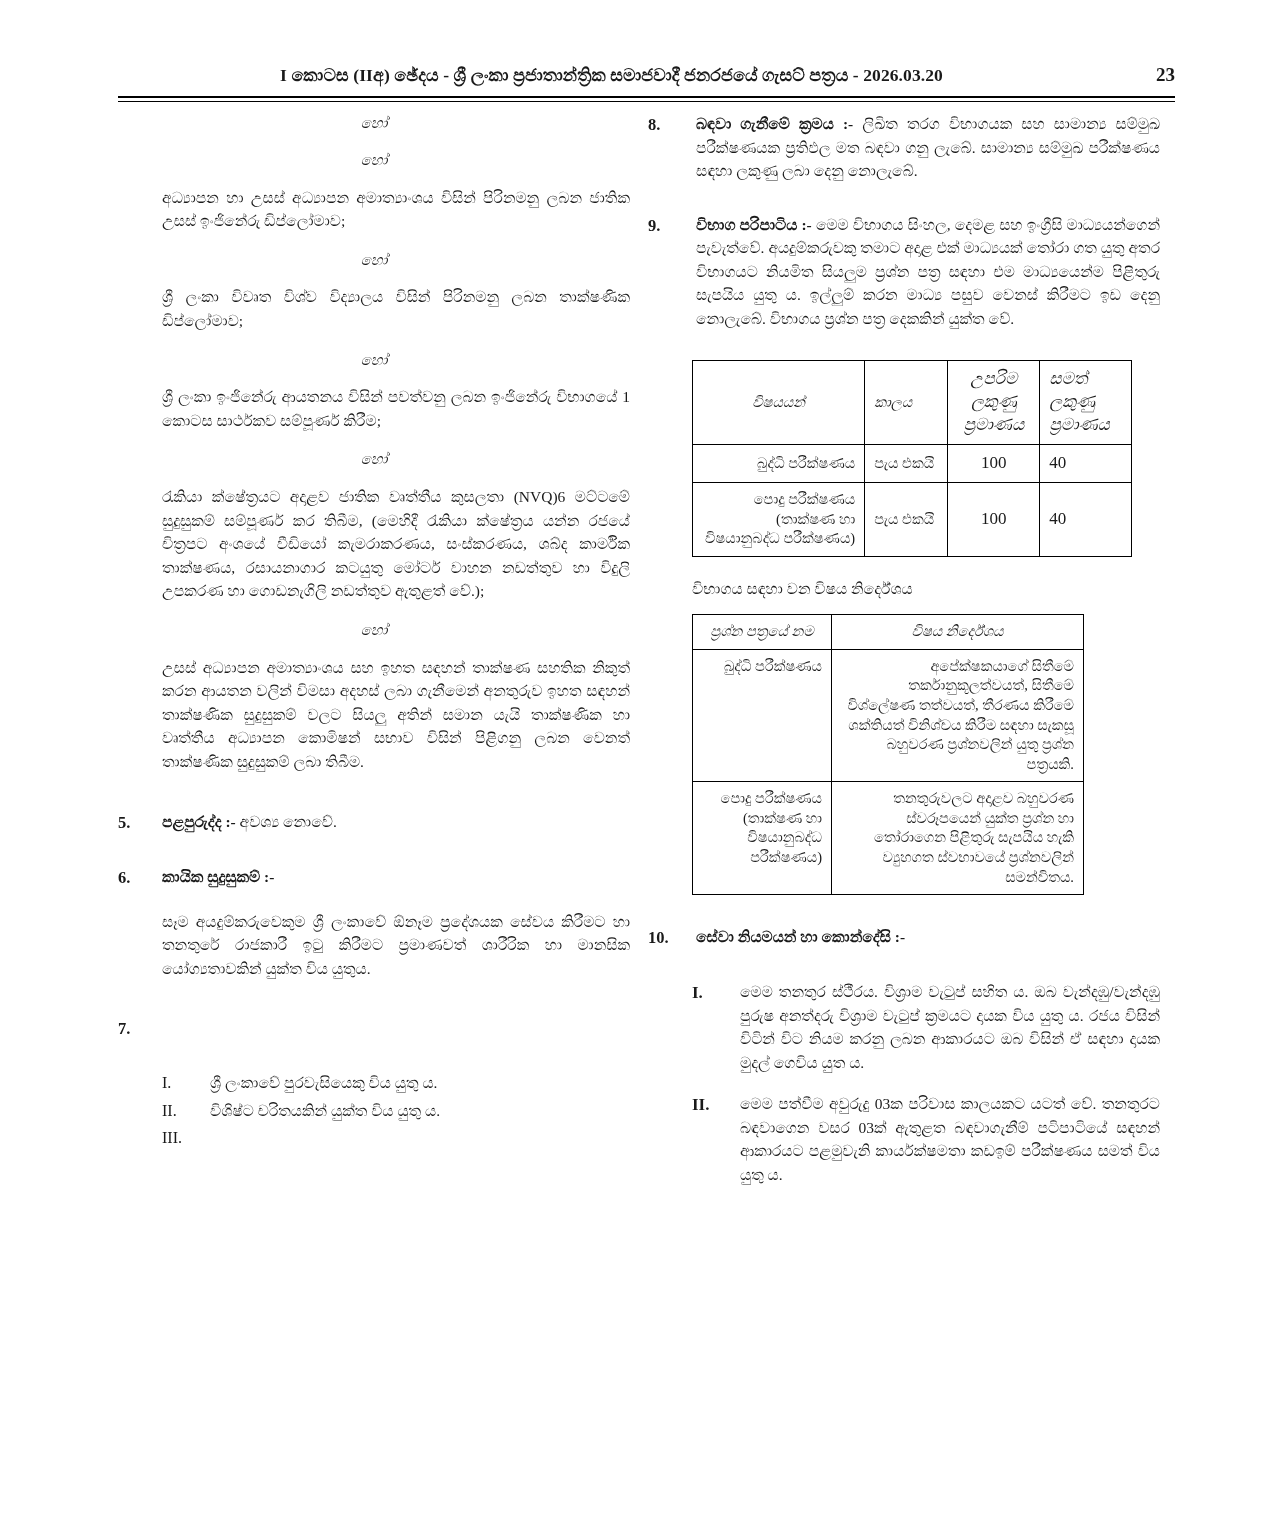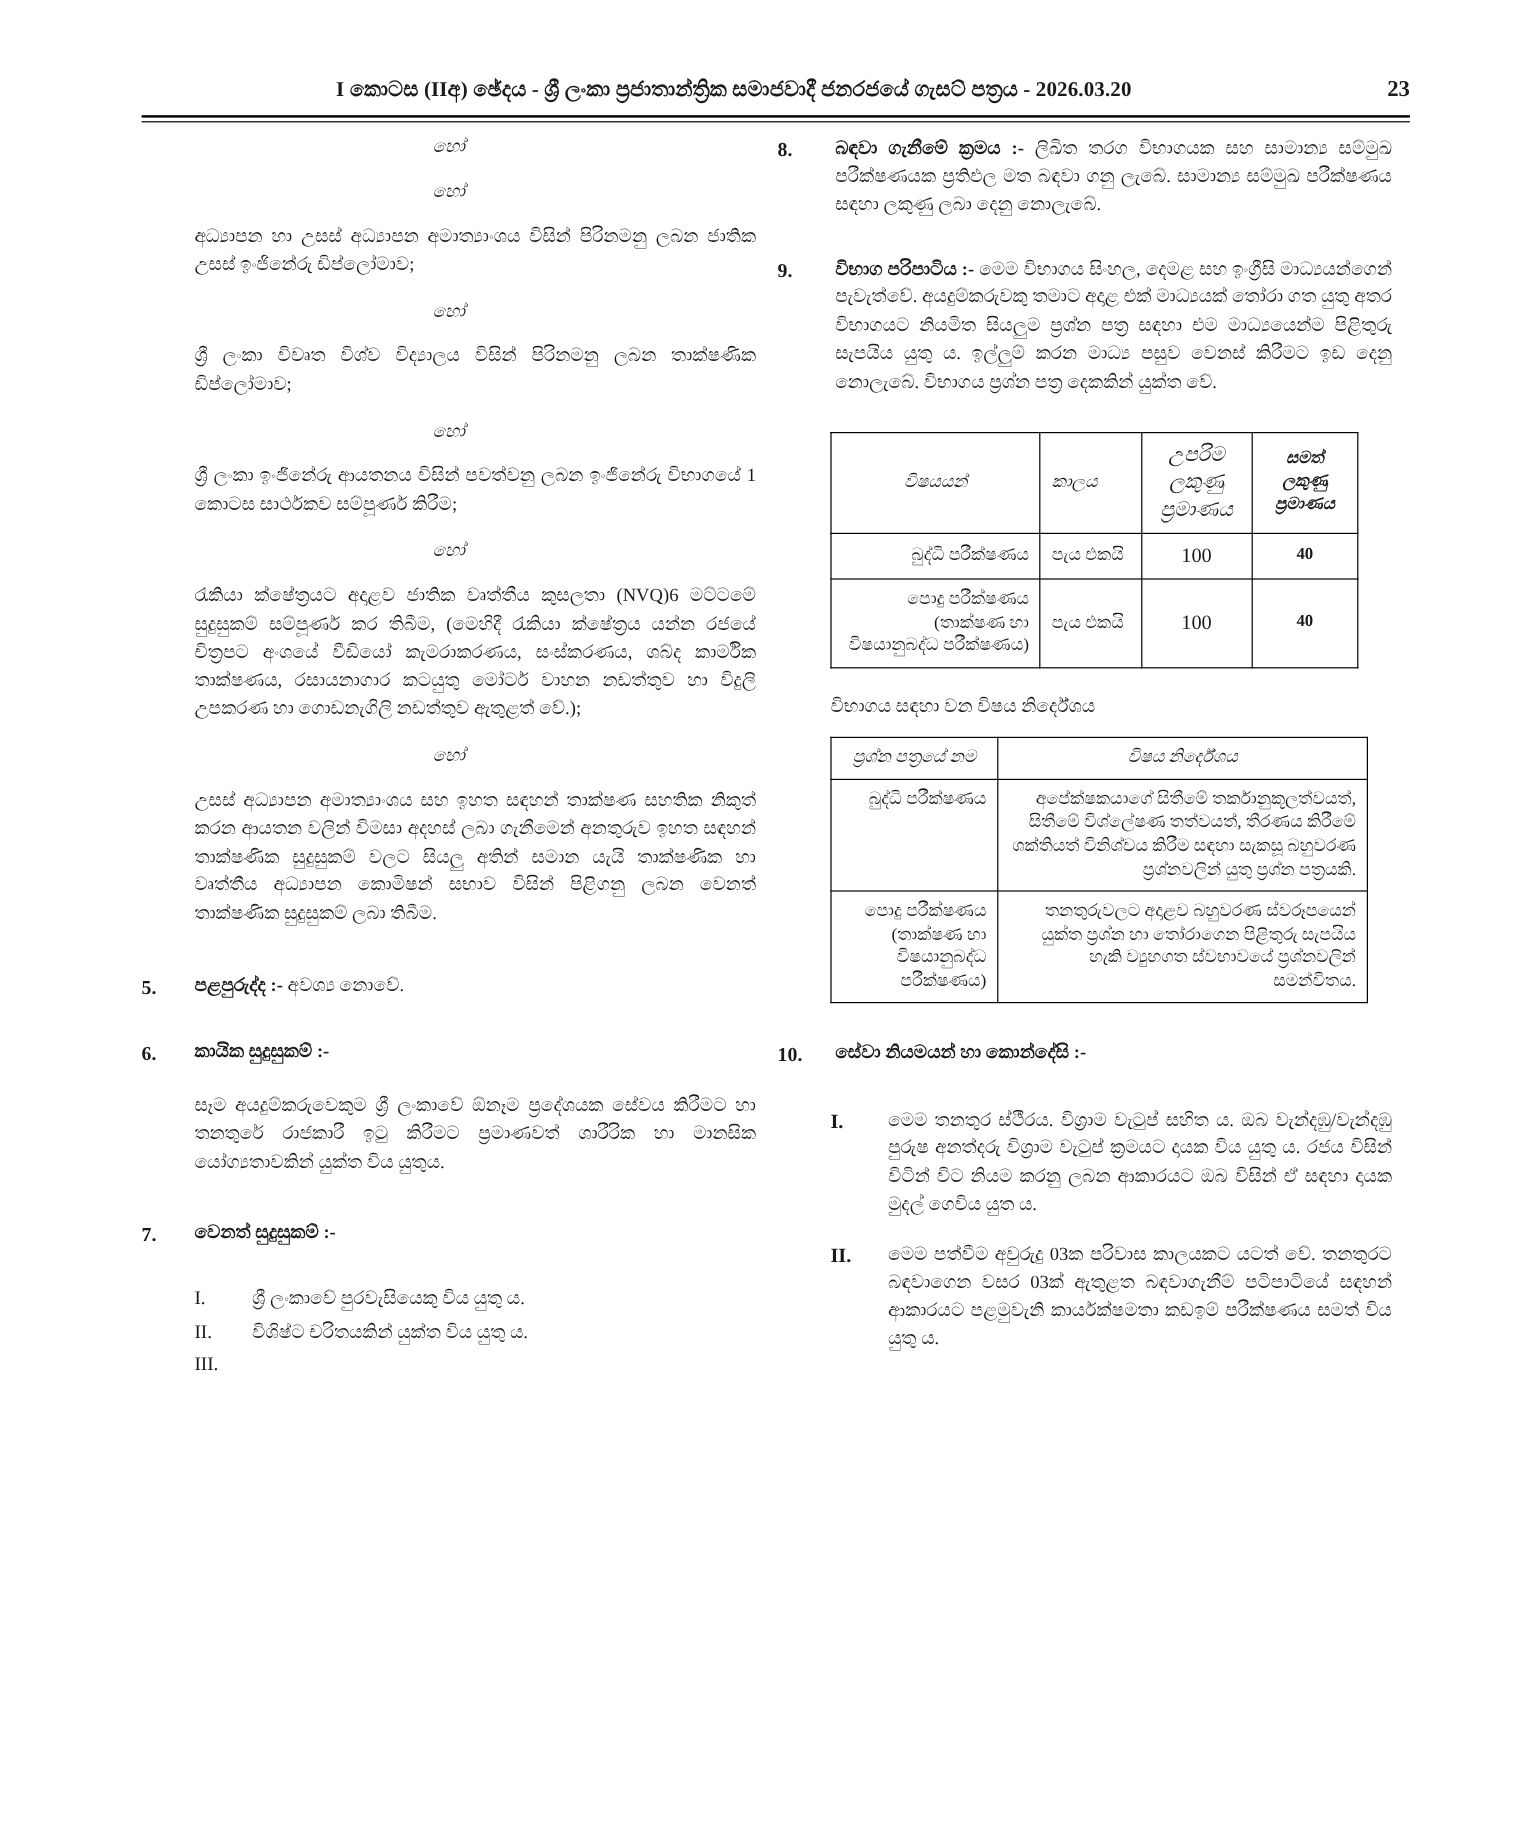--- a/index.html
+++ b/index.html
@@ -138,23 +138,23 @@
   }
   table.gz th {
     text-align: center;
     font-style: italic;
     font-size: 14.5px;
   }
   .t1 { width: 440px; }
   .t1 .c1 { width: 200px; margin-left: 41px; }
   .t1 .c2 { width: 80px; text-align: left; font-family: Liberation Serif, serif; }
   .t1 .c3 { width: 80px; text-align: center; font-size: 17px; }
-  .t1 .c4 { width: 80px; text-align: center; font-size: 14px; font-weight: bold; }
-
-  .t2 { width: 448px; }
+  .t1 .c4 { width: 80px; text-align: left; font-size: 17px; }
+
+  .t2 { width: 392px; }
   .t2 .d1 { width: 120px; vertical-align: top; }
   .t2 .d2 { vertical-align: top; }
   .t2 td { padding: 8px 9px; }
 
   .table-caption {
     margin: 0 0 14px 44px;
     font-size: 15.5px;
   }
 </style>
 </head>
@@ -200,21 +200,20 @@
       <div class="num">6.</div>
       <div class="body"><span class="lbl">කායික සුදුසුකම් :-</span></div>
     </div>
     <div class="gap-sm"></div>
     <div class="para">සෑම අයදුම්කරුවෙකුම ශ්‍රී ලංකාවේ ඕනෑම ප්‍රදේශයක සේවය කිරීමට හා තනතුරේ රාජකාරී ඉටු කිරීමට ප්‍රමාණවත් ශාරීරික හා මානසික යෝග්‍යතාවකින් යුක්ත විය යුතුය.</div>
 
     <div class="gap-md"></div>
 
     <div class="numsec">
       <div class="num">7.</div>
-      <div class="body"><span class="lbl">වෙනත් සුදුසුකම් :-</span></div>
     </div>
     <div class="gap-md"></div>
 
     <div class="roman-item">
       <div class="rnum">I.</div>
       <div class="rbody">ශ්‍රී ලංකාවේ පුරවැසියෙකු විය යුතු ය.</div>
     </div>
     <div class="roman-item">
       <div class="rnum">II.</div>
       <div class="rbody">විශිෂ්ට චරිතයකින් යුක්ත විය යුතු ය.</div>

